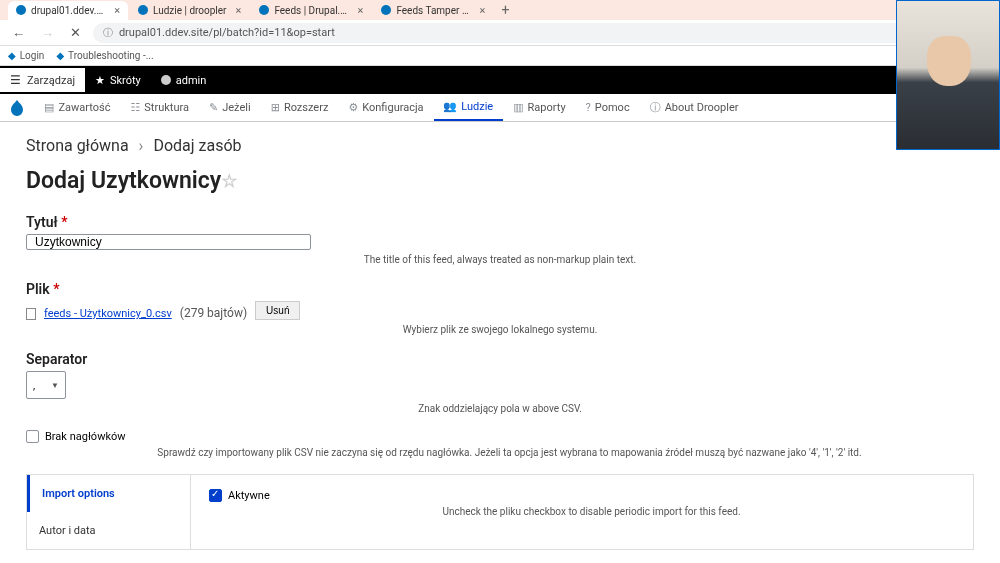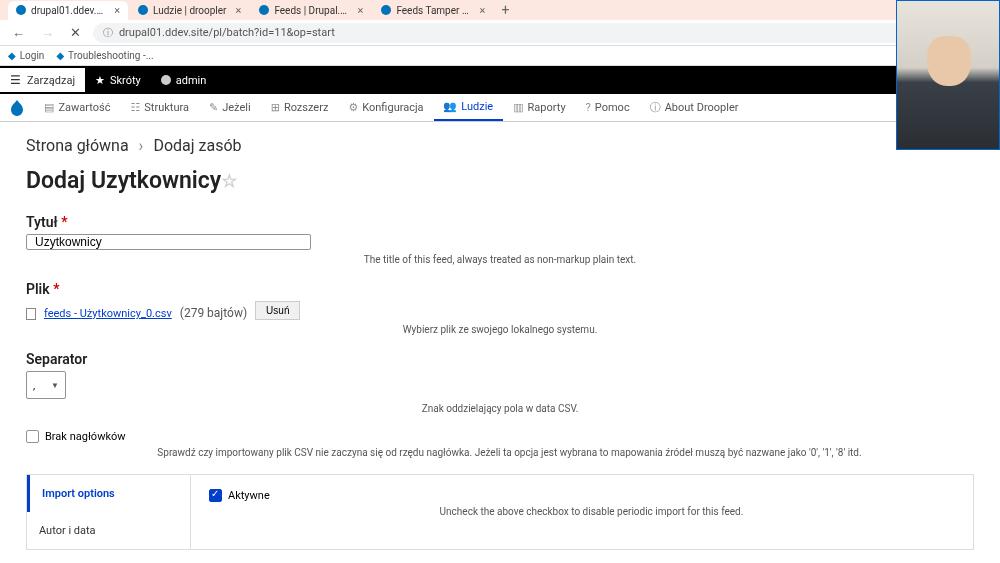--- a/index.html
+++ b/index.html
@@ -207,40 +207,40 @@
     <button class="file-btn">Usuń</button>
   </div>
   <div class="desc">Wybierz plik ze swojego lokalnego systemu.</div>
 
   <div class="sep-section">
     <label class="form-label">Separator</label>
     <div class="select-box">
       <span>,</span>
       <span class="sel-arrow">▼</span>
     </div>
-    <div class="desc">Znak oddzielający pola w data CSV.</div>
+    <div class="desc">Znak oddzielający pola w above CSV.</div>
   </div>
 
   <div class="checkbox-row">
     <span class="cb"></span>
     <span style="font-size:11px">Brak nagłówków</span>
   </div>
-  <div class="desc" style="margin-left:19px">Sprawdź czy importowany plik CSV nie zaczyna się od rzędu nagłówka. Jeżeli ta opcja jest wybrana to mapowania źródeł muszą być nazwane jako '0', '1', '8' itd.</div>
+  <div class="desc" style="margin-left:19px">Sprawdź czy importowany plik CSV nie zaczyna się od rzędu nagłówka. Jeżeli ta opcja jest wybrana to mapowania źródeł muszą być nazwane jako '4', '1', '2' itd.</div>
 
   <div class="tabs-container">
     <div class="vtabs">
       <div class="vtab active">Import options</div>
       <div class="vtab">Autor i data</div>
     </div>
     <div class="tab-content">
       <div class="checkbox-row">
         <span class="cb checked"></span>
         <span style="font-size:11px">Aktywne</span>
       </div>
-      <div class="desc" style="margin-left:19px;margin-bottom:0">Uncheck the above checkbox to disable periodic import for this feed.</div>
+      <div class="desc" style="margin-left:19px;margin-bottom:0">Uncheck the pliku checkbox to disable periodic import for this feed.</div>
     </div>
   </div>
 
   <div class="action-row">
     <button class="primary-btn">Save and import</button>
     <button class="drop-btn"><span>⌄</span></button>
   </div>
 </div>
 
 <div class="webcam"></div>

